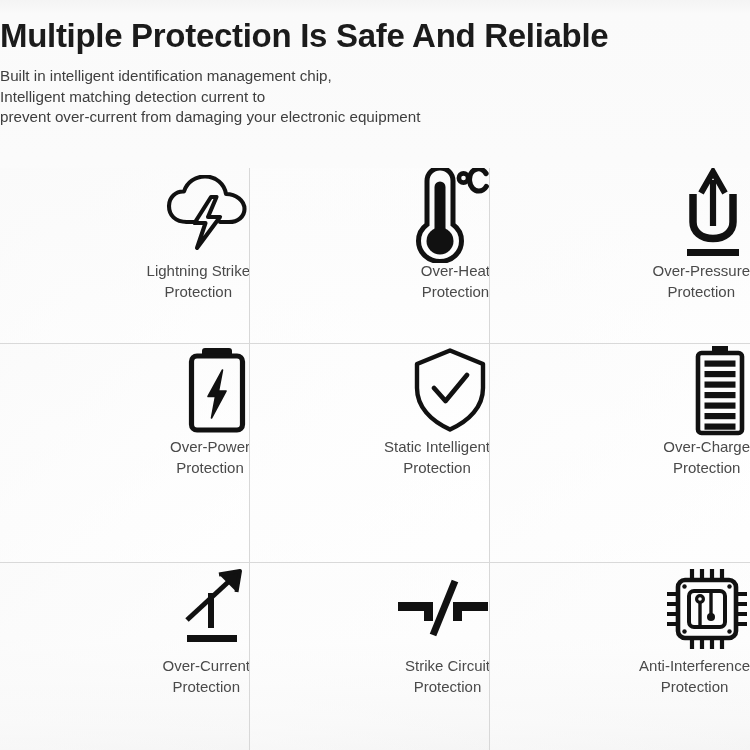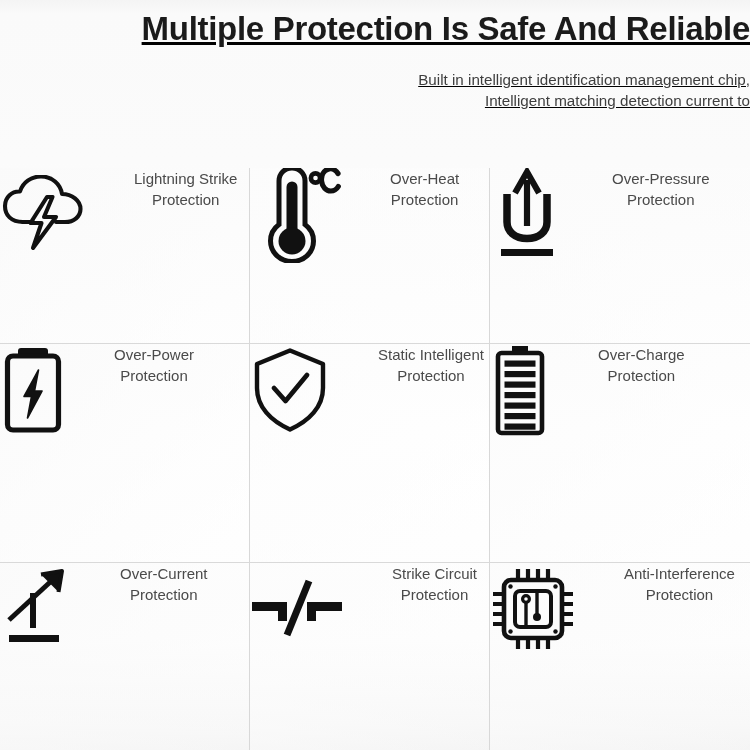--- a/index.html
+++ b/index.html
@@ -26,36 +26,35 @@
         #fdfdfd 300px,
         #ffffff 430px,
         #fdfdfd 640px,
         #f6f6f6 724px,
         #f2f2f2 750px);
     overflow: hidden;
   }
 
   
   .header {
-    padding-top: 6px;
-    text-align: right;
-    text-decoration: underline;
+    padding-top: 13px;
+    text-align: left;
   }
 
   .title {
     font-size: 33px;
     font-weight: bold;
     color: #1b1b1b;
     letter-spacing: -0.3px;
     line-height: 46px;
     white-space: nowrap;
   }
 
   .subtitle {
-    margin-top: 18px;
+    margin-top: 7px;
     font-size: 15.2px;
     color: #3e3e3e;
     line-height: 20.5px;
     font-weight: normal;
   }
   .subtitle div { white-space: nowrap; }
 
   
   .grid {
     position: absolute;
@@ -64,24 +63,23 @@
     width: 750px;
     height: 582px;
     display: grid;
     grid-template-columns: 250px 240px 260px;
     grid-template-rows: 176px 219px 187px;
   }
 
   .cell {
     position: relative;
     display: flex;
-    flex-direction: row;
-    align-items: flex-start;
+    flex-direction: column;
+    align-items: flex-end;
     overflow: hidden;
-    gap: 48px;
   }
 
   
   .cell.c0 { background: linear-gradient(135deg, rgba(250,250,250,0.85), rgba(255,255,255,0.25)); }
   .cell.c1 { background: linear-gradient(135deg, rgba(252,252,252,0.8), rgba(255,255,255,0.2)); }
   .cell.c2 { background: linear-gradient(135deg, rgba(251,251,251,0.8), rgba(255,255,255,0.2)); }
 
   
   .cell.vr::after {
     content: "";
@@ -118,20 +116,21 @@
 </head>
 <body>
 
 <div class="page">
 
   <div class="header">
     <div class="title">Multiple Protection Is Safe And Reliable</div>
     <div class="subtitle">
       <div>Built in intelligent identification management chip,</div>
       <div>Intelligent matching detection current to</div>
+      <div>prevent over-current from damaging your electronic equipment</div>
     </div>
   </div>
 
   <div class="grid">
 
     <div class="cell c0 col0 r0 vr hr">
       <div class="icon-wrap">
         <svg width="86" height="78" viewBox="0 0 86 78">
           <path d="M23 47 C11 47 5 40 5 31 C5 22 12 16 20 16.5 C23 7 31.5 1.5 41 1.5 C52 1.5 60.5 9 62 19 C72 19 80.5 25.5 80.5 34 C80.5 41.5 74 47 65 47 L56 47" fill="none" stroke="#111" stroke-width="4.1" stroke-linecap="round" stroke-linejoin="round"></path>
           <path d="M23 47 L33 47" fill="none" stroke="#111" stroke-width="4.1" stroke-linecap="round"></path>

